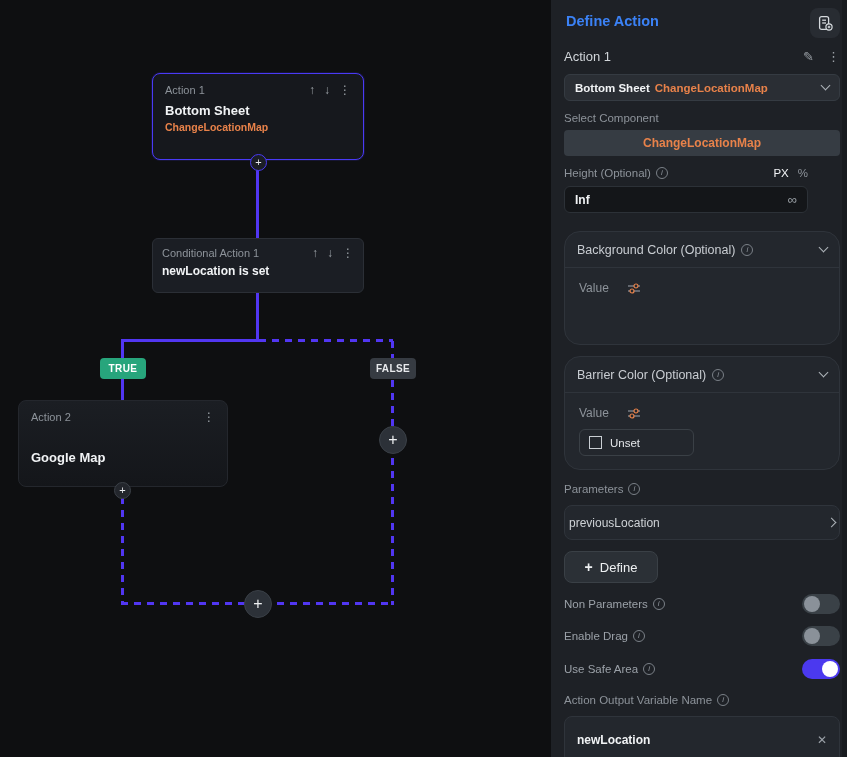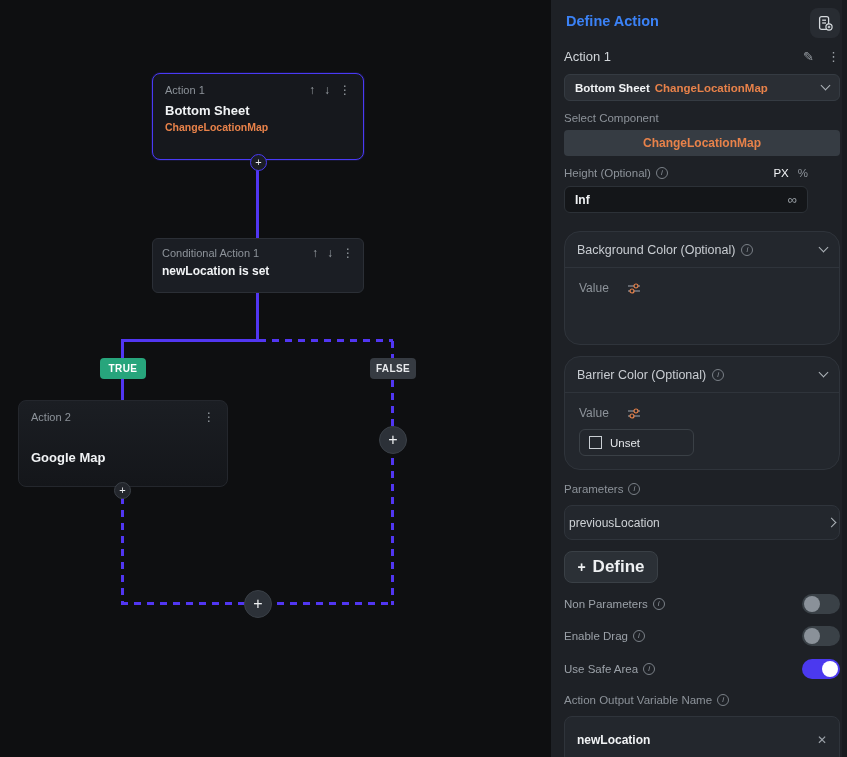--- a/index.html
+++ b/index.html
@@ -100,21 +100,21 @@
 
   .param-field{position:absolute;left:13px;top:505px;width:276px;height:35px;background:#23272d;
                border:1px solid #2f343b;border-radius:8px;display:flex;align-items:center;
                padding:0 4px;cursor:pointer}
   .param-field span:first-child{font-size:12px;color:#ced2d6;flex:1}
 
   .define-btn{position:absolute;left:13px;top:551px;width:94px;height:32px;background:#2b3036;
               border:1px solid #3a4046;border-radius:8px;display:flex;align-items:center;justify-content:center;
               gap:7px;cursor:pointer;color:#eef0f2}
   .define-btn .plus-glyph{font-size:14px;font-weight:bold;line-height:1}
-  .define-btn .dlabel{font-size:17px;font-weight:bold}
+  .define-btn .dlabel{font-size:13px;font-weight:normal}
 
   .switch-row{position:absolute;left:13px;width:276px;height:20px;display:flex;align-items:center;gap:5px;
               font-size:11.5px;color:#9ba1a8}
   .toggle{position:relative;width:38px;height:20px;border-radius:10px;background:#3a4147;cursor:pointer;flex:none}
   .toggle .knob{position:absolute;top:2px;left:2px;width:16px;height:16px;border-radius:50%;background:#8a9199}
   .toggle.on{background:#4b39ef}
   .toggle.on .knob{left:20px;background:#ffffff}
 
   .output-input{position:absolute;left:13px;top:716px;width:276px;height:48px;background:#23272d;
                 border:1px solid #2f343b;border-radius:8px;display:flex;align-items:center;

